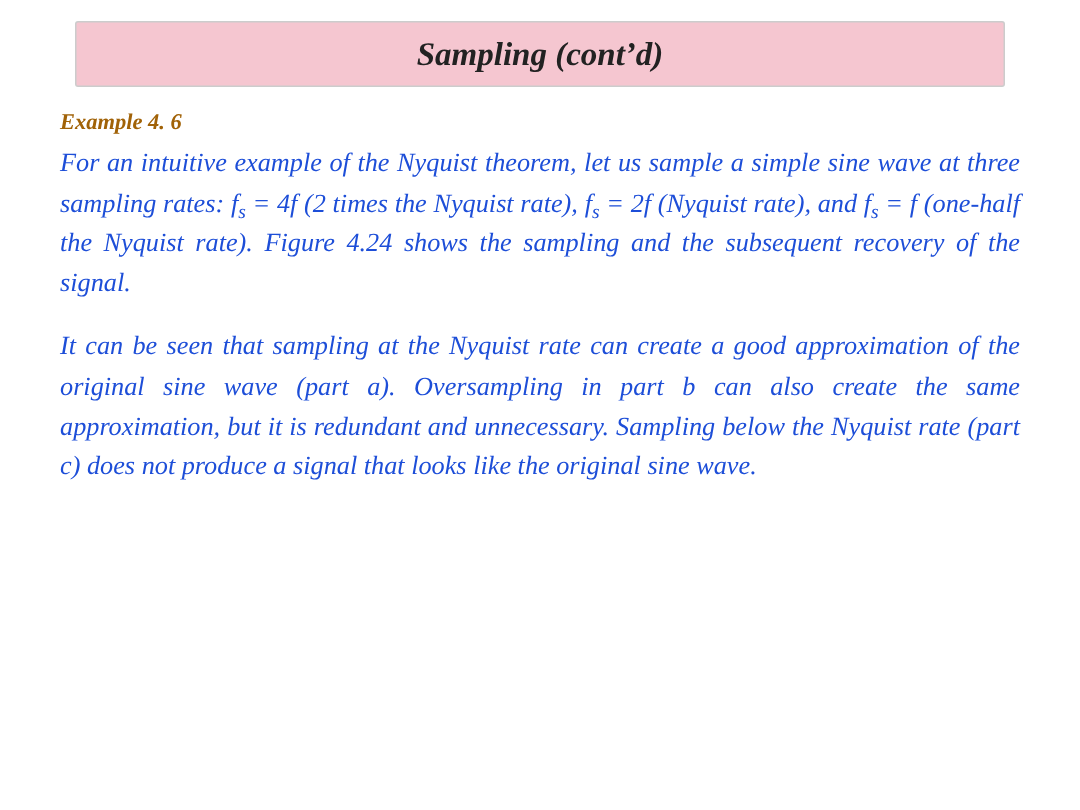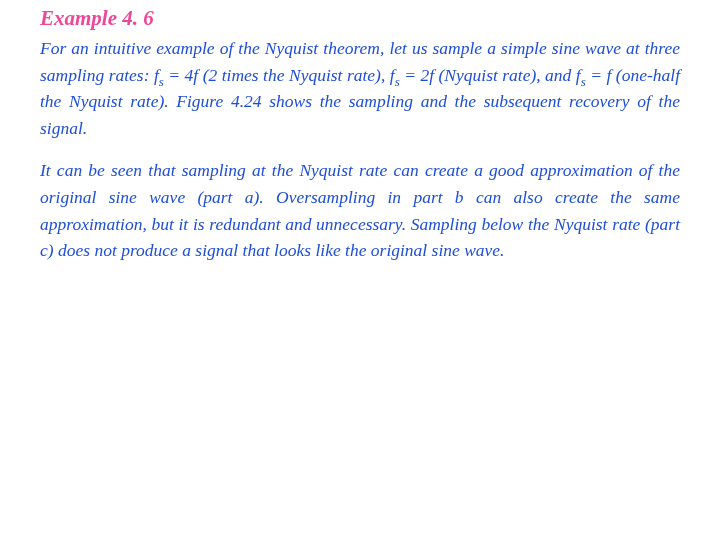--- a/index.html
+++ b/index.html
@@ -37,24 +37,24 @@
 
     .title-text {
       font-size: 22px;
       font-weight: bold;
       font-style: italic;
       color: #222;
       font-family: 'Times New Roman', Times, serif;
     }
 
     .example-label {
-      font-size: 21px;
+      font-size: 15px;
       font-style: italic;
       font-weight: bold;
-      color: #ec4899;
+      color: #a16207;
       margin: 6px 20px 4px 20px;
       font-family: 'Times New Roman', Times, serif;
     }
 
     .content {
       padding: 0 20px;
       font-size: 17.5px;
       font-style: italic;
       line-height: 1.52;
       color: #1d4ed8;
@@ -70,20 +70,23 @@
       font-size: 13px;
       vertical-align: sub;
       line-height: 0;
     }
   </style>
 </head>
 <body>
 
 <div class="page">
 
+  <div class="title-bar">
+    <span class="title-text">Sampling (cont’d)</span>
+  </div>
 
   <div class="example-label">Example 4. 6</div>
 
   <div class="content">
     <div class="paragraph">
       <span>For an intuitive example of the Nyquist theorem, let us sample a simple sine wave at three sampling rates: <i>f</i><span class="sub">s</span> = 4<i>f</i> (2 times the Nyquist rate), <i>f</i><span class="sub">s</span> = 2<i>f</i> (Nyquist rate), and <i>f</i><span class="sub">s</span> = <i>f</i> (one-half the Nyquist rate). Figure 4.24 shows the sampling and the subsequent recovery of the signal.</span>
     </div>
 
     <div class="paragraph">
       <span>It can be seen that sampling at the Nyquist rate can create a good approximation of the original sine wave (part a). Oversampling in part b can also create the same approximation, but it is redundant and unnecessary. Sampling below the Nyquist rate (part c) does not produce a signal that looks like the original sine wave.</span>

